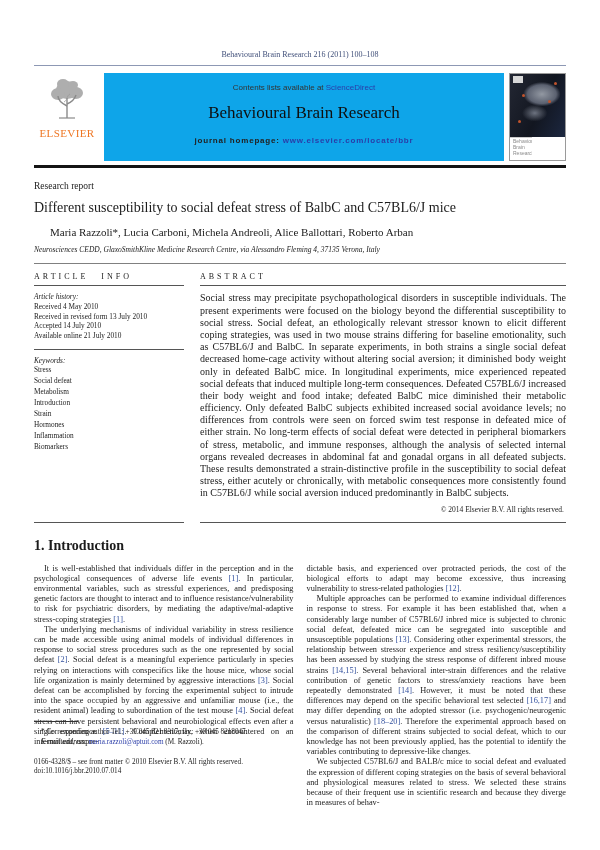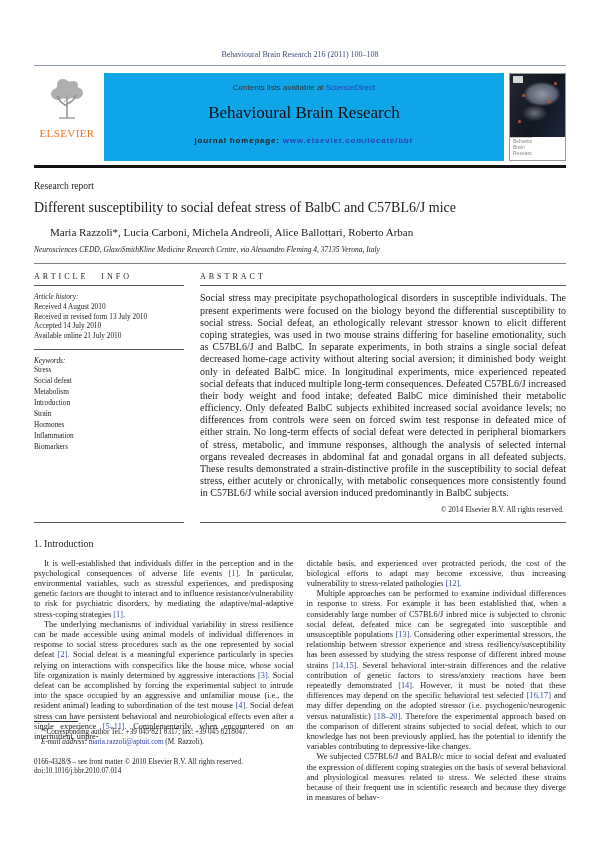--- a/index.html
+++ b/index.html
@@ -52,21 +52,21 @@
   .heading-rule { border-top:1px solid #555; margin-bottom:6px; }
   .info-line { font-size:7.3px; line-height:1.32; }
   .info-label { font-style:italic; }
   .mid-rule { border-top:1px solid #555; margin:8px 0 6px; }
   .keyword-line { font-size:7.3px; line-height:1.5; }
   .bottom-rule { border-top:1px solid #555; margin-top:auto; }
   .abs-text { font-size:10px; line-height:1.22; text-align:justify; margin:0; }
   .abs-copyright { font-size:7.5px; text-align:right; margin:5px 2px 8px 0; }
 
   
-  .intro-heading { margin-top:15px; font-size:10px; font-weight:normal; }
+  .intro-heading { margin-top:15px; font-size:14px; font-weight:bold; }
   .intro-cols { display:flex; margin-top:10px; }
   .col-left { flex:1; margin-right:13px; }
   .col-right { flex:1; }
   .para { font-size:8.3px; line-height:1.23; text-align:justify; margin:0; }
   .para.indent { text-indent:10px; }
   .ref { color:#33519e; }
 
   
   .footnote-block { position:absolute; left:34px; top:721px; width:272px; }
   .footnote-rule { width:44px; border-top:1px solid #333; margin-bottom:5px; }
@@ -130,21 +130,21 @@
     <h1 class="article-title" style="font-weight:normal;">Different susceptibility to social defeat stress of BalbC and C57BL6/J mice</h1>
     <div class="authors">Maria Razzoli*, Lucia Carboni, Michela Andreoli, Alice Ballottari, Roberto Arban</div>
     <div class="affiliation">Neurosciences CEDD, GlaxoSmithKline Medicine Research Centre, via Alessandro Fleming 4, 37135 Verona, Italy</div>
     <div class="title-rule"></div>
 
     <div class="info-abstract">
       <div class="info-col">
         <div class="col-heading">ARTICLE INFO</div>
         <div class="heading-rule"></div>
         <div class="info-line info-label">Article history:</div>
-        <div class="info-line">Received 4 August 2010</div>
+        <div class="info-line">Received 4 May 2010</div>
         <div class="info-line">Received in revised form 13 July 2010</div>
         <div class="info-line">Accepted 14 July 2010</div>
         <div class="info-line">Available online 21 July 2010</div>
         <div class="mid-rule"></div>
         <div class="info-line info-label">Keywords:</div>
         <div class="keyword-line">Stress</div>
         <div class="keyword-line">Social defeat</div>
         <div class="keyword-line">Metabolism</div>
         <div class="keyword-line">Introduction</div>
         <div class="keyword-line">Strain</div>

